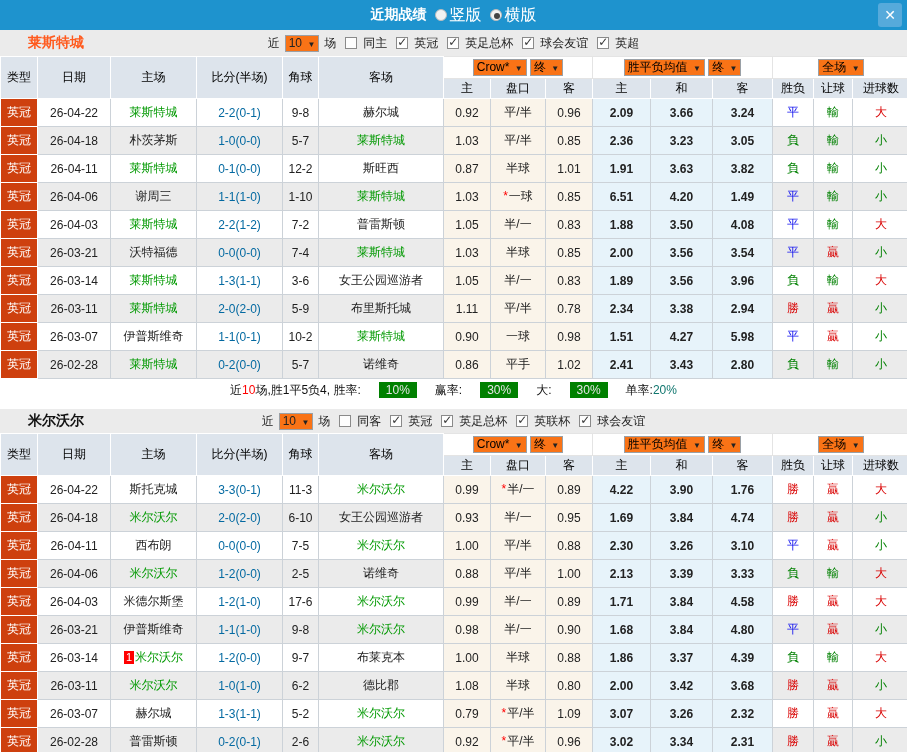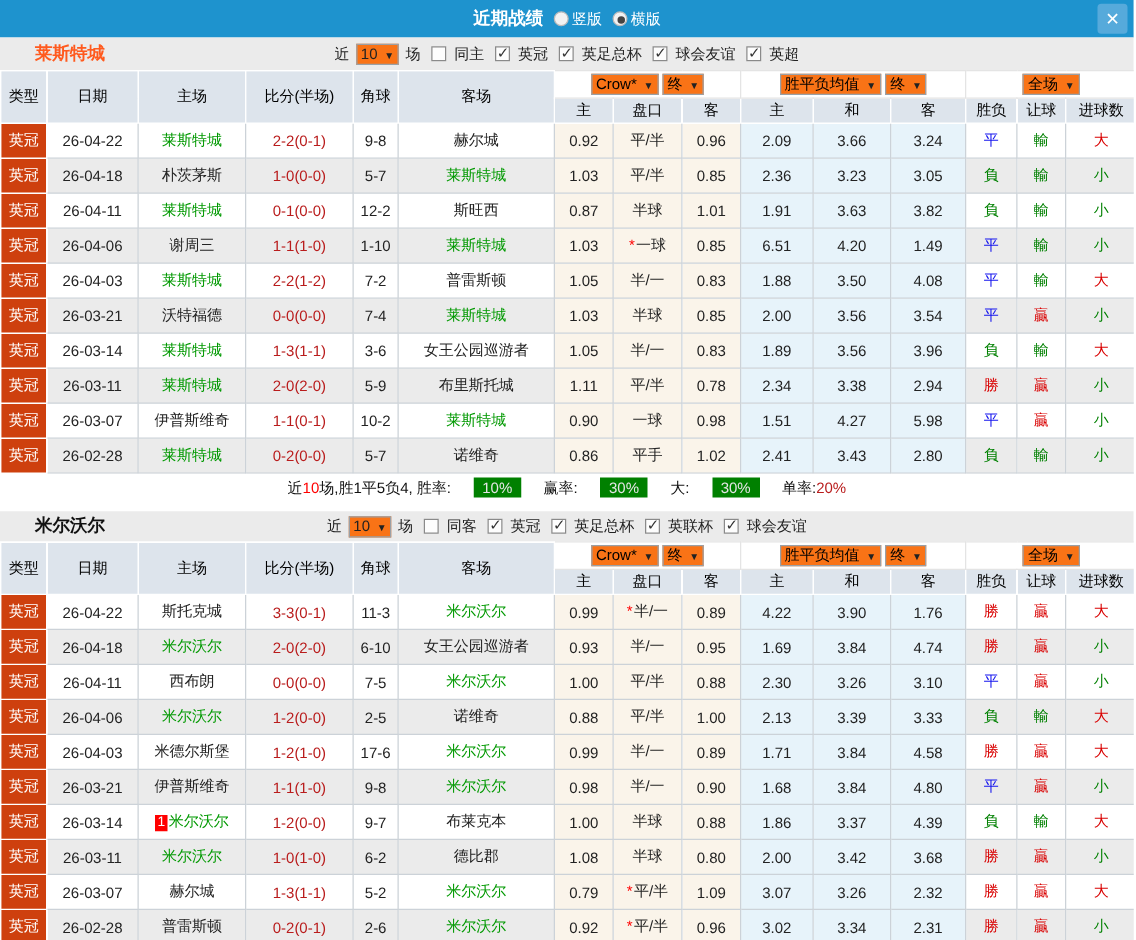--- a/index.html
+++ b/index.html
@@ -7,21 +7,21 @@
   body {
     font-family:"Liberation Sans","DejaVu Sans",sans-serif;
     font-size:12px; color:#222; background:#fff; width:909px;
   }
   .window { width:907px; height:752px; overflow:hidden; position:relative; background:#fff; }
 
   
   .titlebar { height:30px; background:#1e93ce; position:relative;
     display:flex; align-items:center; justify-content:center; color:#fff; }
   .titlebar .ttl { font-weight:bold; font-size:14px; margin-right:8px; }
-  .radio-group { display:flex; align-items:flex-start; gap:8px; font-size:12px; }
+  .radio-group { display:flex; align-items:flex-start; gap:8px; font-size:16px; }
   .radio-opt { display:flex; align-items:center; cursor:pointer; }
   .rdo { width:12px; height:12px; border-radius:50%; background:#f2f2f2;
     border:1px solid #bbb; display:inline-block; margin-right:3px; position:relative; }
   .rdo.checked::after { content:""; position:absolute; left:3px; top:3px;
     width:6px; height:6px; border-radius:50%; background:#444; }
   .close-btn { position:absolute; right:5px; top:3px; width:24px; height:24px;
     background:#56aadb; border-radius:3px; color:#fff; font-weight:bold;
     text-align:center; line-height:24px; font-size:14px; cursor:pointer; }
 
   
@@ -48,35 +48,35 @@
   thead th { background:#dde4ec; border:1px solid #fff; font-weight:normal;
     color:#000; height:20px; font-size:12px; }
   thead tr.h1 th { height:22px; }
   thead th.grp { background:#fff; border:1px solid #e4e4e4; }
   tbody td { border:1px solid #ccd2d8; height:27px; }
   tbody tr { height:28px; }
   tbody tr.odd  td { background:#fff; }
   tbody tr.even td { background:#ebebeb; }
   tbody td.c-type { background:#ce400e !important; color:#fff; border-color:#fff; }
   tbody td.c-ah  { background:#faf4ea !important; }
-  tbody td.c-eu  { background:#e7f3fa !important; }
+  tbody td.c-eu  { background:#e7f3fa !important;font-weight:bold; }
   .tm-green { color:#009900; }
-  .score { color:#b91c1c; }
+  .score { color:#0369a1; }
   .star { color:#ff0000; margin-right:1px; }
   .res-blue  { color:#1010ee; }
   .res-red   { color:#d90000; }
   .res-green { color:#008000; }
   .badge1 { display:inline-block; background:#ff0000; color:#fff; font-size:11px;
     line-height:13px; padding:0 2px; margin-right:1px; }
 
   
   .summary { height:22px; display:flex; align-items:center; justify-content:center;
     gap:16px; background:#fff; font-size:12px; color:#111; }
   .summary .red { color:#ff0000; }
-  .summary .green-text { color:#b91c1c; }
+  .summary .green-text { color:#0f766e; }
   .pct-badge { display:inline-block; background:#008000; color:#e5e5e5;
     padding:1px 7px; margin:0 2px; }
   .gap { height:8px; background:#fff; }
 
   col.w-type{width:37px} col.w-date{width:73px} col.w-home{width:86px}
   col.w-score{width:86px} col.w-corner{width:36px} col.w-away{width:125px}
   col.w-ah1{width:47px} col.w-pan{width:55px} col.w-ah2{width:47px}
   col.w-eu1{width:58px} col.w-eu2{width:62px} col.w-eu3{width:60px}
   col.w-r1{width:41px} col.w-r2{width:39px} col.w-r3{width:57px}
 </style>

